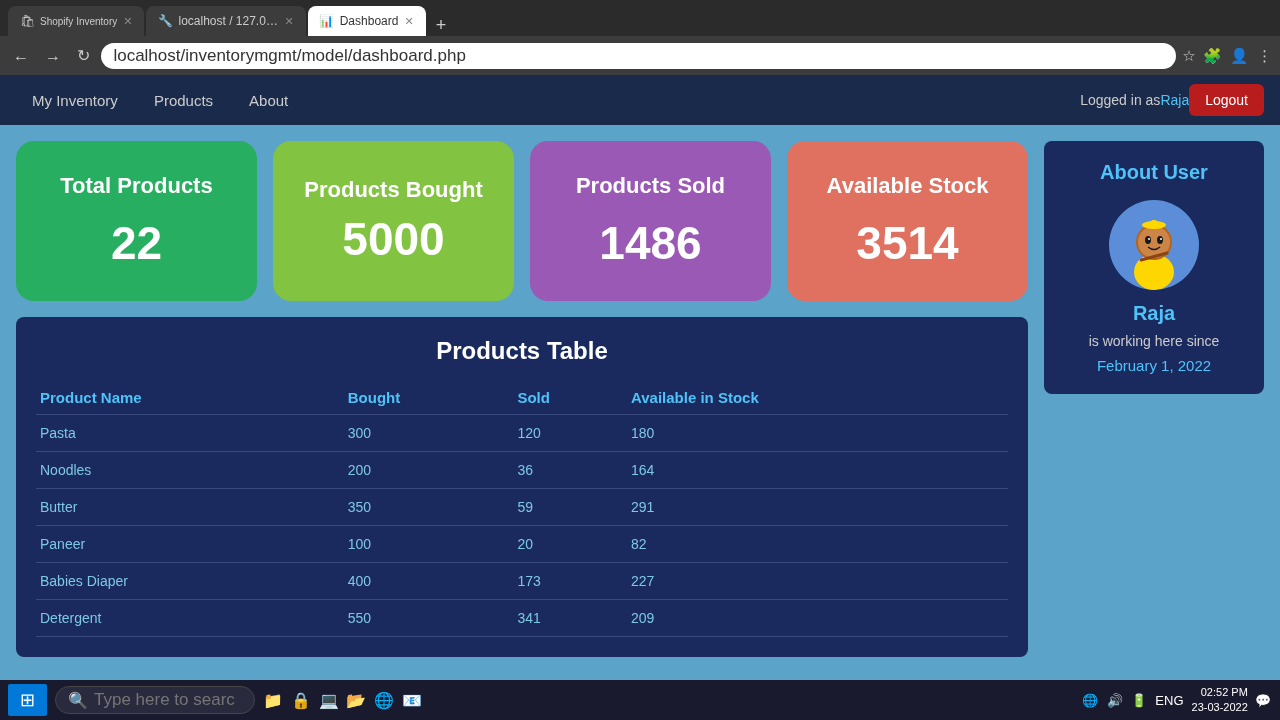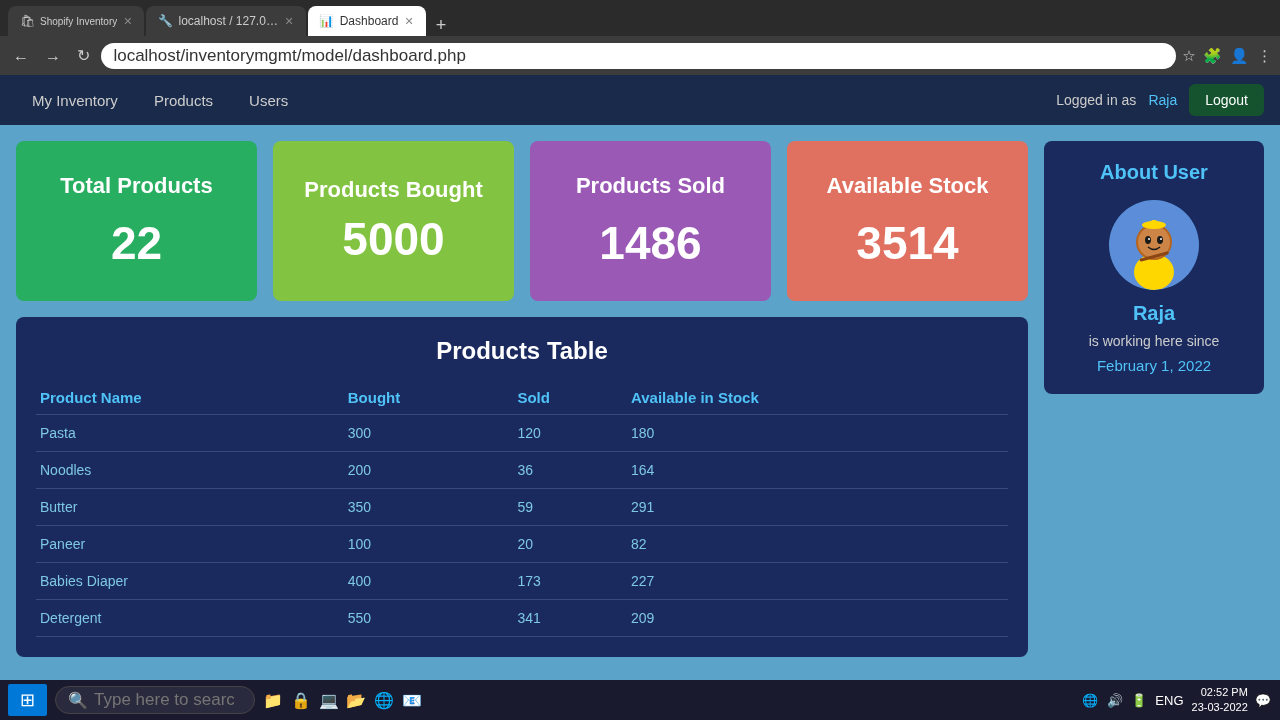--- a/index.html
+++ b/index.html
@@ -107,27 +107,26 @@
       text-decoration: none;
       padding: 8px 16px;
       font-size: 15px;
       cursor: pointer;
       border-radius: 4px;
     }
     .nav-right {
       margin-left: auto;
       display: flex;
       align-items: center;
-      gap: 12px;
       color: #ccc;
       font-size: 14px;
     }
     .nav-right .username { color: #4fc3f7; }
     .logout-btn {
-      background: #14532d;
+      background: #b91c1c;
       color: white;
       border: none;
       padding: 8px 16px;
       border-radius: 6px;
       font-size: 14px;
       cursor: pointer;
     }
 
     
     .main-content {
@@ -141,21 +140,21 @@
     .left-section { flex: 1; }
 
     
     .stats-row {
       display: flex;
       gap: 16px;
       margin-bottom: 16px;
     }
     .stat-card {
       flex: 1;
-      border-radius: 8px;
+      border-radius: 18px;
       padding: 24px 16px;
       text-align: center;
       color: white;
       font-size: 22px;
       font-weight: bold;
       min-height: 160px;
       display: flex;
       flex-direction: column;
       align-items: center;
       justify-content: center;
@@ -344,21 +343,21 @@
       <span>👤</span>
       <span>⋮</span>
     </div>
   </div>
 </div>
 
 <div class="navbar">
   <div class="nav-links">
     <a class="nav-link">My Inventory</a>
     <a class="nav-link">Products</a>
-    <a class="nav-link">Users</a>
+    <a class="nav-link">About</a>
   </div>
   <div class="nav-right">
     <span>Logged in as</span>
     <span class="username">Raja</span>
     <button class="logout-btn">Logout</button>
   </div>
 </div>
 
 <div class="main-content">
   <div class="left-section">

